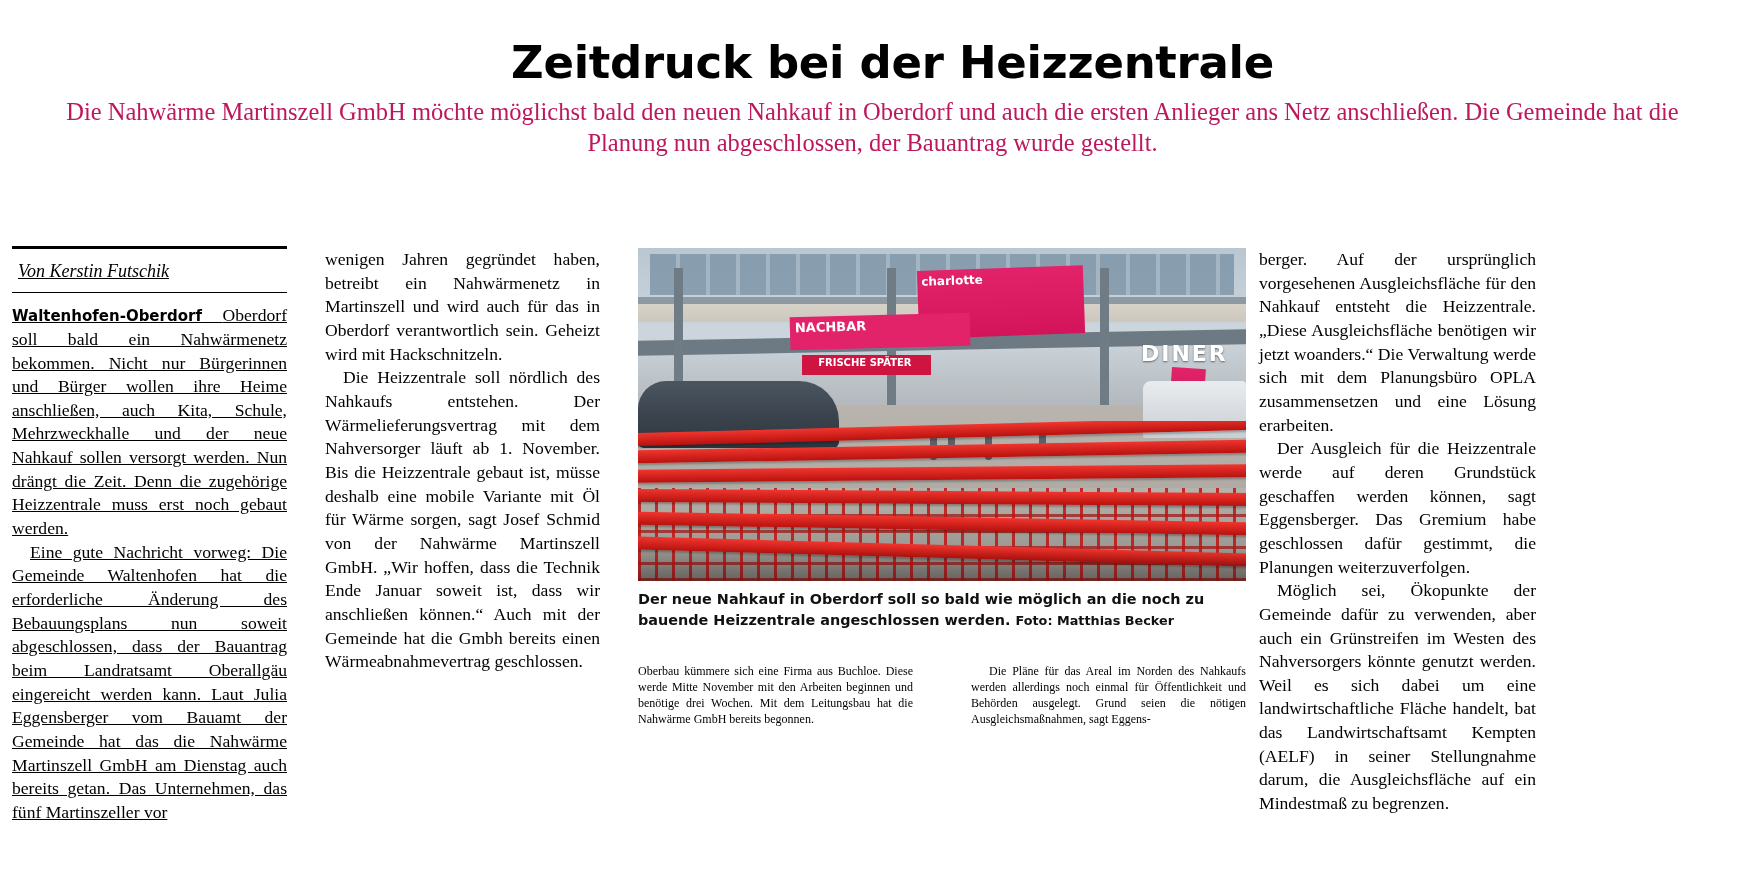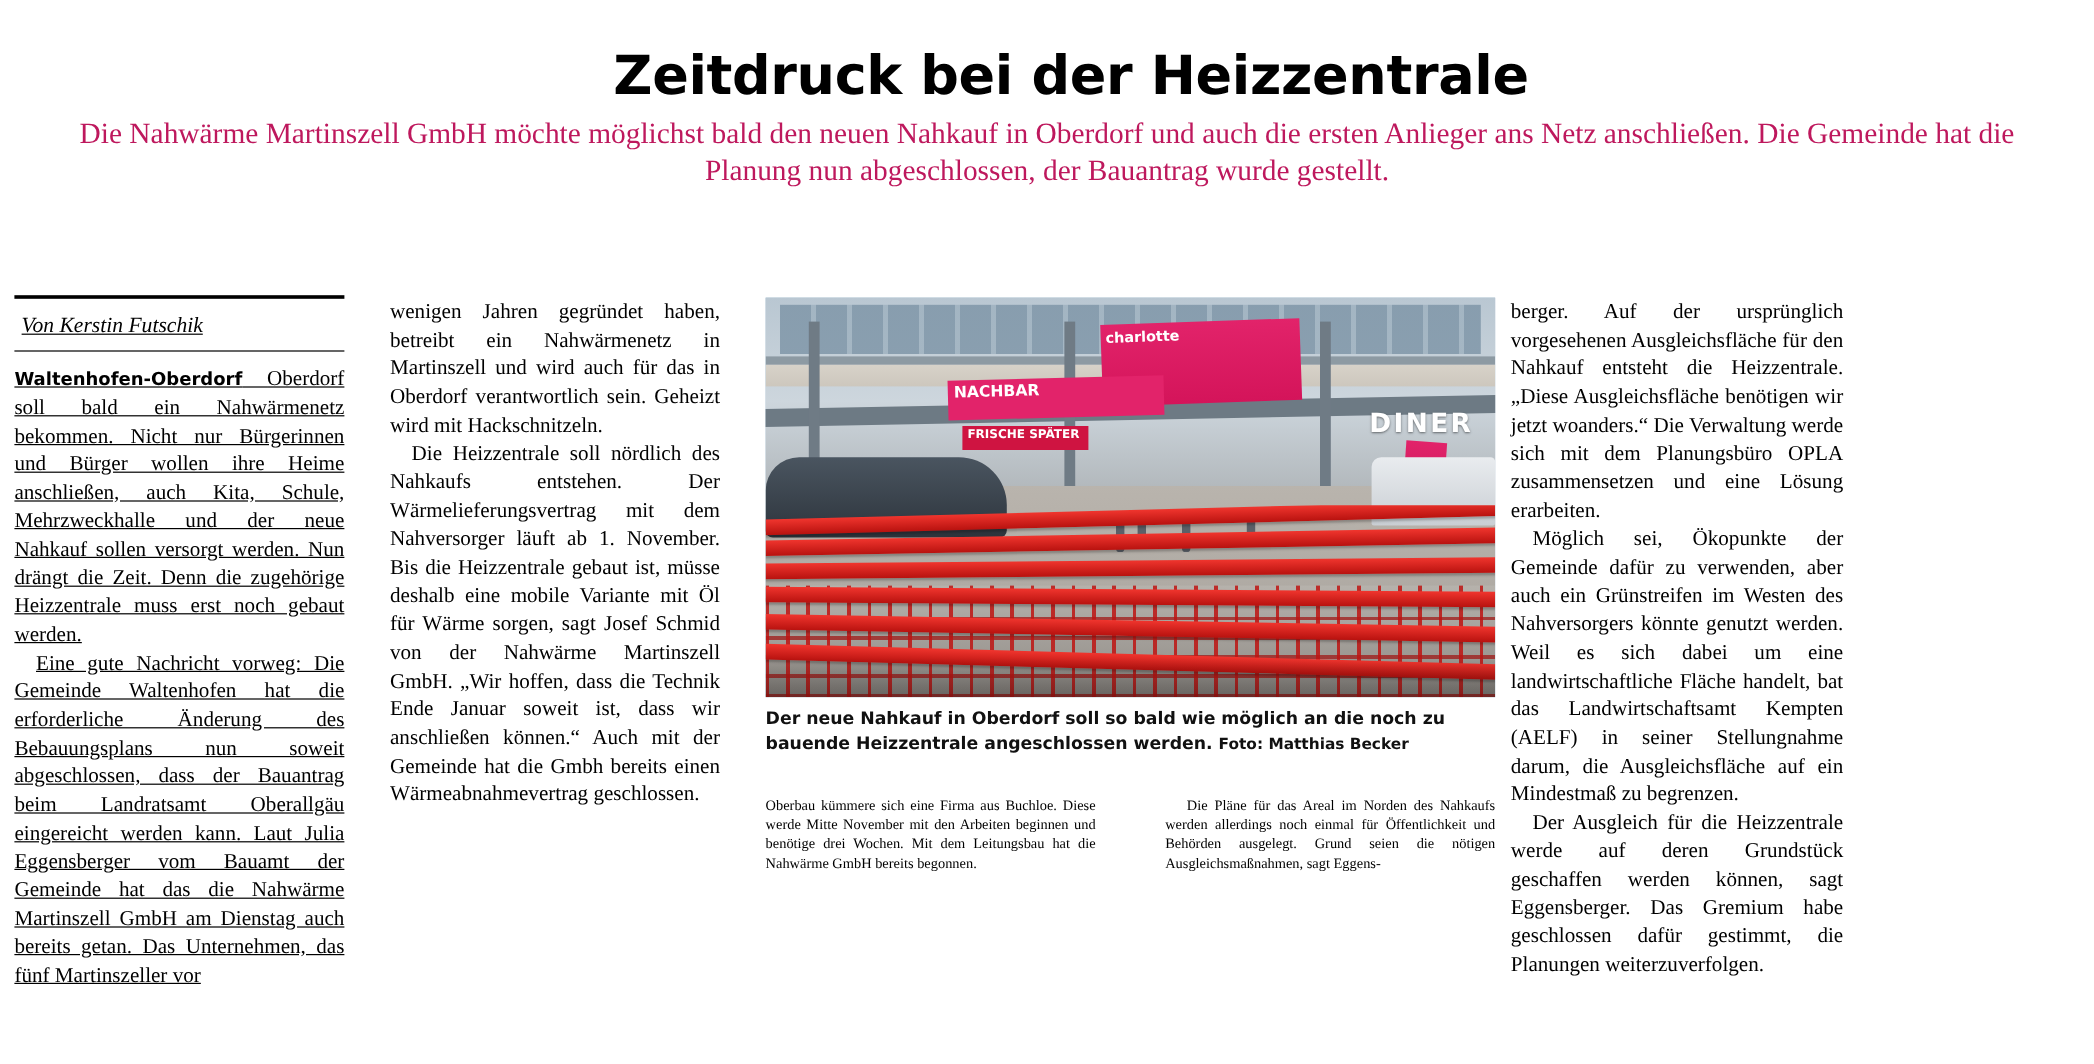--- a/index.html
+++ b/index.html
@@ -179,21 +179,21 @@
     padding: 4px;
     background: linear-gradient(#e2236a, #d4145a);
   }
   .banner.b2 {
     left: 25%; top: 20%; width: 28%; height: 8%;
     transform: rotate(-1.5deg);
     font-size: 13px; padding: 3px 5px;
   }
   .banner.b3 {
     left: 27%; top: 32%; width: 16%; height: 5%;
-    font-size: 10px; padding: 2px 4px;
+    font-size: 10px; padding: 2px 16px;
     background: #cf1441;
   }
   .diner {
     position: absolute; right: 3%; top: 28%;
     color: #fff; font-family: "DejaVu Sans", sans-serif;
     font-weight: bold; font-size: 22px; letter-spacing: 2px;
     text-shadow: 0 1px 2px rgba(0,0,0,.5);
     margin-left: 40px;
   }
   .flag {
@@ -318,18 +318,18 @@
     <div class="col3-lower">
       <p class="noindent">Oberbau kümmere sich eine Firma aus Buchloe. Diese werde Mitte November mit den Arbeiten beginnen und benötige drei Wochen. Mit dem Leitungsbau hat die Nahwärme GmbH bereits begonnen.</p>
     </div>
 
     <div class="col4-lower">
       <p>Die Pläne für das Areal im Norden des Nahkaufs werden allerdings noch einmal für Öffentlichkeit und Behörden ausgelegt. Grund seien die nötigen Ausgleichsmaßnahmen, sagt Eggens-</p>
     </div>
 
     <div class="col col5">
       <p class="noindent">berger. Auf der ursprünglich vorgesehenen Ausgleichsfläche für den Nahkauf entsteht die Heizzentrale. „Diese Ausgleichsfläche benötigen wir jetzt woanders.“ Die Verwaltung werde sich mit dem Planungsbüro OPLA zusammensetzen und eine Lösung erarbeiten.</p>
+      <p>Der Ausgleich für die Heizzentrale werde auf deren Grundstück geschaffen werden können, sagt Eggensberger. Das Gremium habe geschlossen dafür gestimmt, die Planungen weiterzuverfolgen.</p>
       <p>Möglich sei, Ökopunkte der Gemeinde dafür zu verwenden, aber auch ein Grünstreifen im Westen des Nahversorgers könnte genutzt werden. Weil es sich dabei um eine landwirtschaftliche Fläche handelt, bat das Landwirtschaftsamt Kempten (AELF) in seiner Stellungnahme darum, die Ausgleichsfläche auf ein Mindestmaß zu begrenzen.</p>
-      <p>Der Ausgleich für die Heizzentrale werde auf deren Grundstück geschaffen werden können, sagt Eggensberger. Das Gremium habe geschlossen dafür gestimmt, die Planungen weiterzuverfolgen.</p>
     </div>
 
   </div>
 </div>
 
 </body></html>

